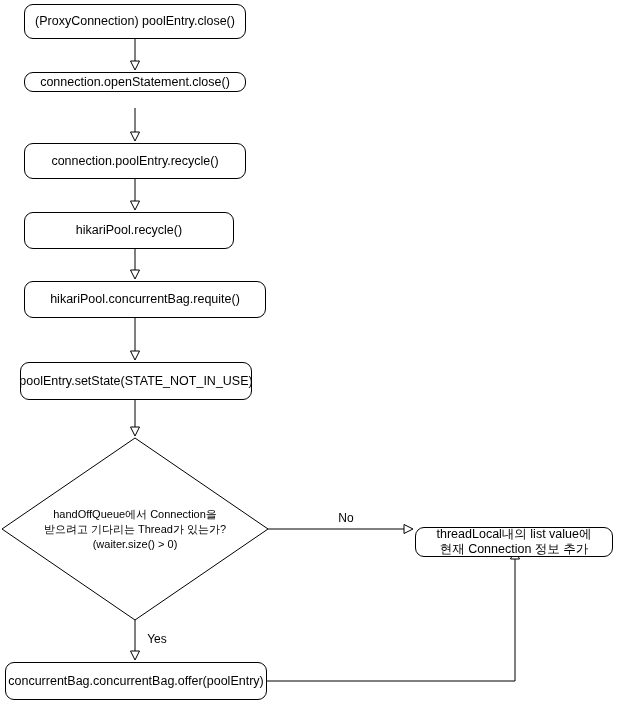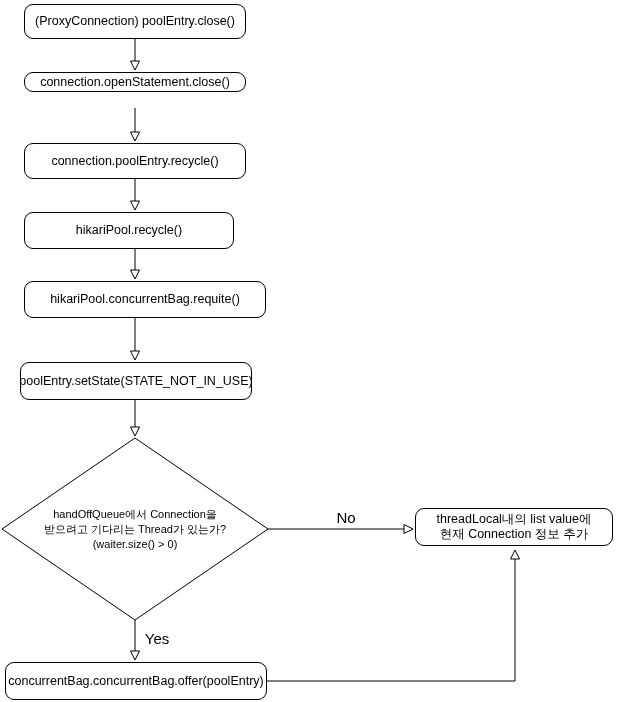--- a/index.html
+++ b/index.html
@@ -38,21 +38,21 @@
     display: flex;
     flex-direction: column;
     align-items: center;
     justify-content: center;
     text-align: center;
     font-size: 11px;
     line-height: 15px;
   }
   .edge-label {
     position: absolute;
-    font-size: 15px;
+    font-size: 12px;
     line-height: 14px;
     background: #ffffff;
     padding: 0 2px;
     text-align: center;
   }
 </style>
 </head>
 <body>
 
 <div id="canvas">
@@ -99,21 +99,21 @@
   <div class="node" style="left:24px; top:281px; width:242px; height:37px;">hikariPool.concurrentBag.requite()</div>
 
   <div class="node" style="left:20px; top:362px; width:232px; height:38px;">poolEntry.setState(STATE_NOT_IN_USE)</div>
 
   <div class="diamond-text" style="left:25px; top:505px; width:220px; height:48px;">
     <span>handOffQueue에서 Connection을</span>
     <span>받으려고 기다리는 Thread가 있는가?</span>
     <span>(waiter.size() &gt; 0)</span>
   </div>
 
-  <div class="node multiline" style="left:415px; top:508px; width:198px; height:38px;">
+  <div class="node multiline" style="left:415px; top:527px; width:198px; height:30px;">
     <span>threadLocal내의 list value에</span>
     <span>현재 Connection 정보 추가</span>
   </div>
 
   <div class="node" style="left:5px; top:662px; width:262px; height:38px;">concurrentBag.concurrentBag.offer(poolEntry)</div>
 
   <div class="edge-label" style="left:331px; top:511px; width:26px;">No</div>
 
   <div class="edge-label" style="left:142px; top:632px; width:26px;">Yes</div>
 

